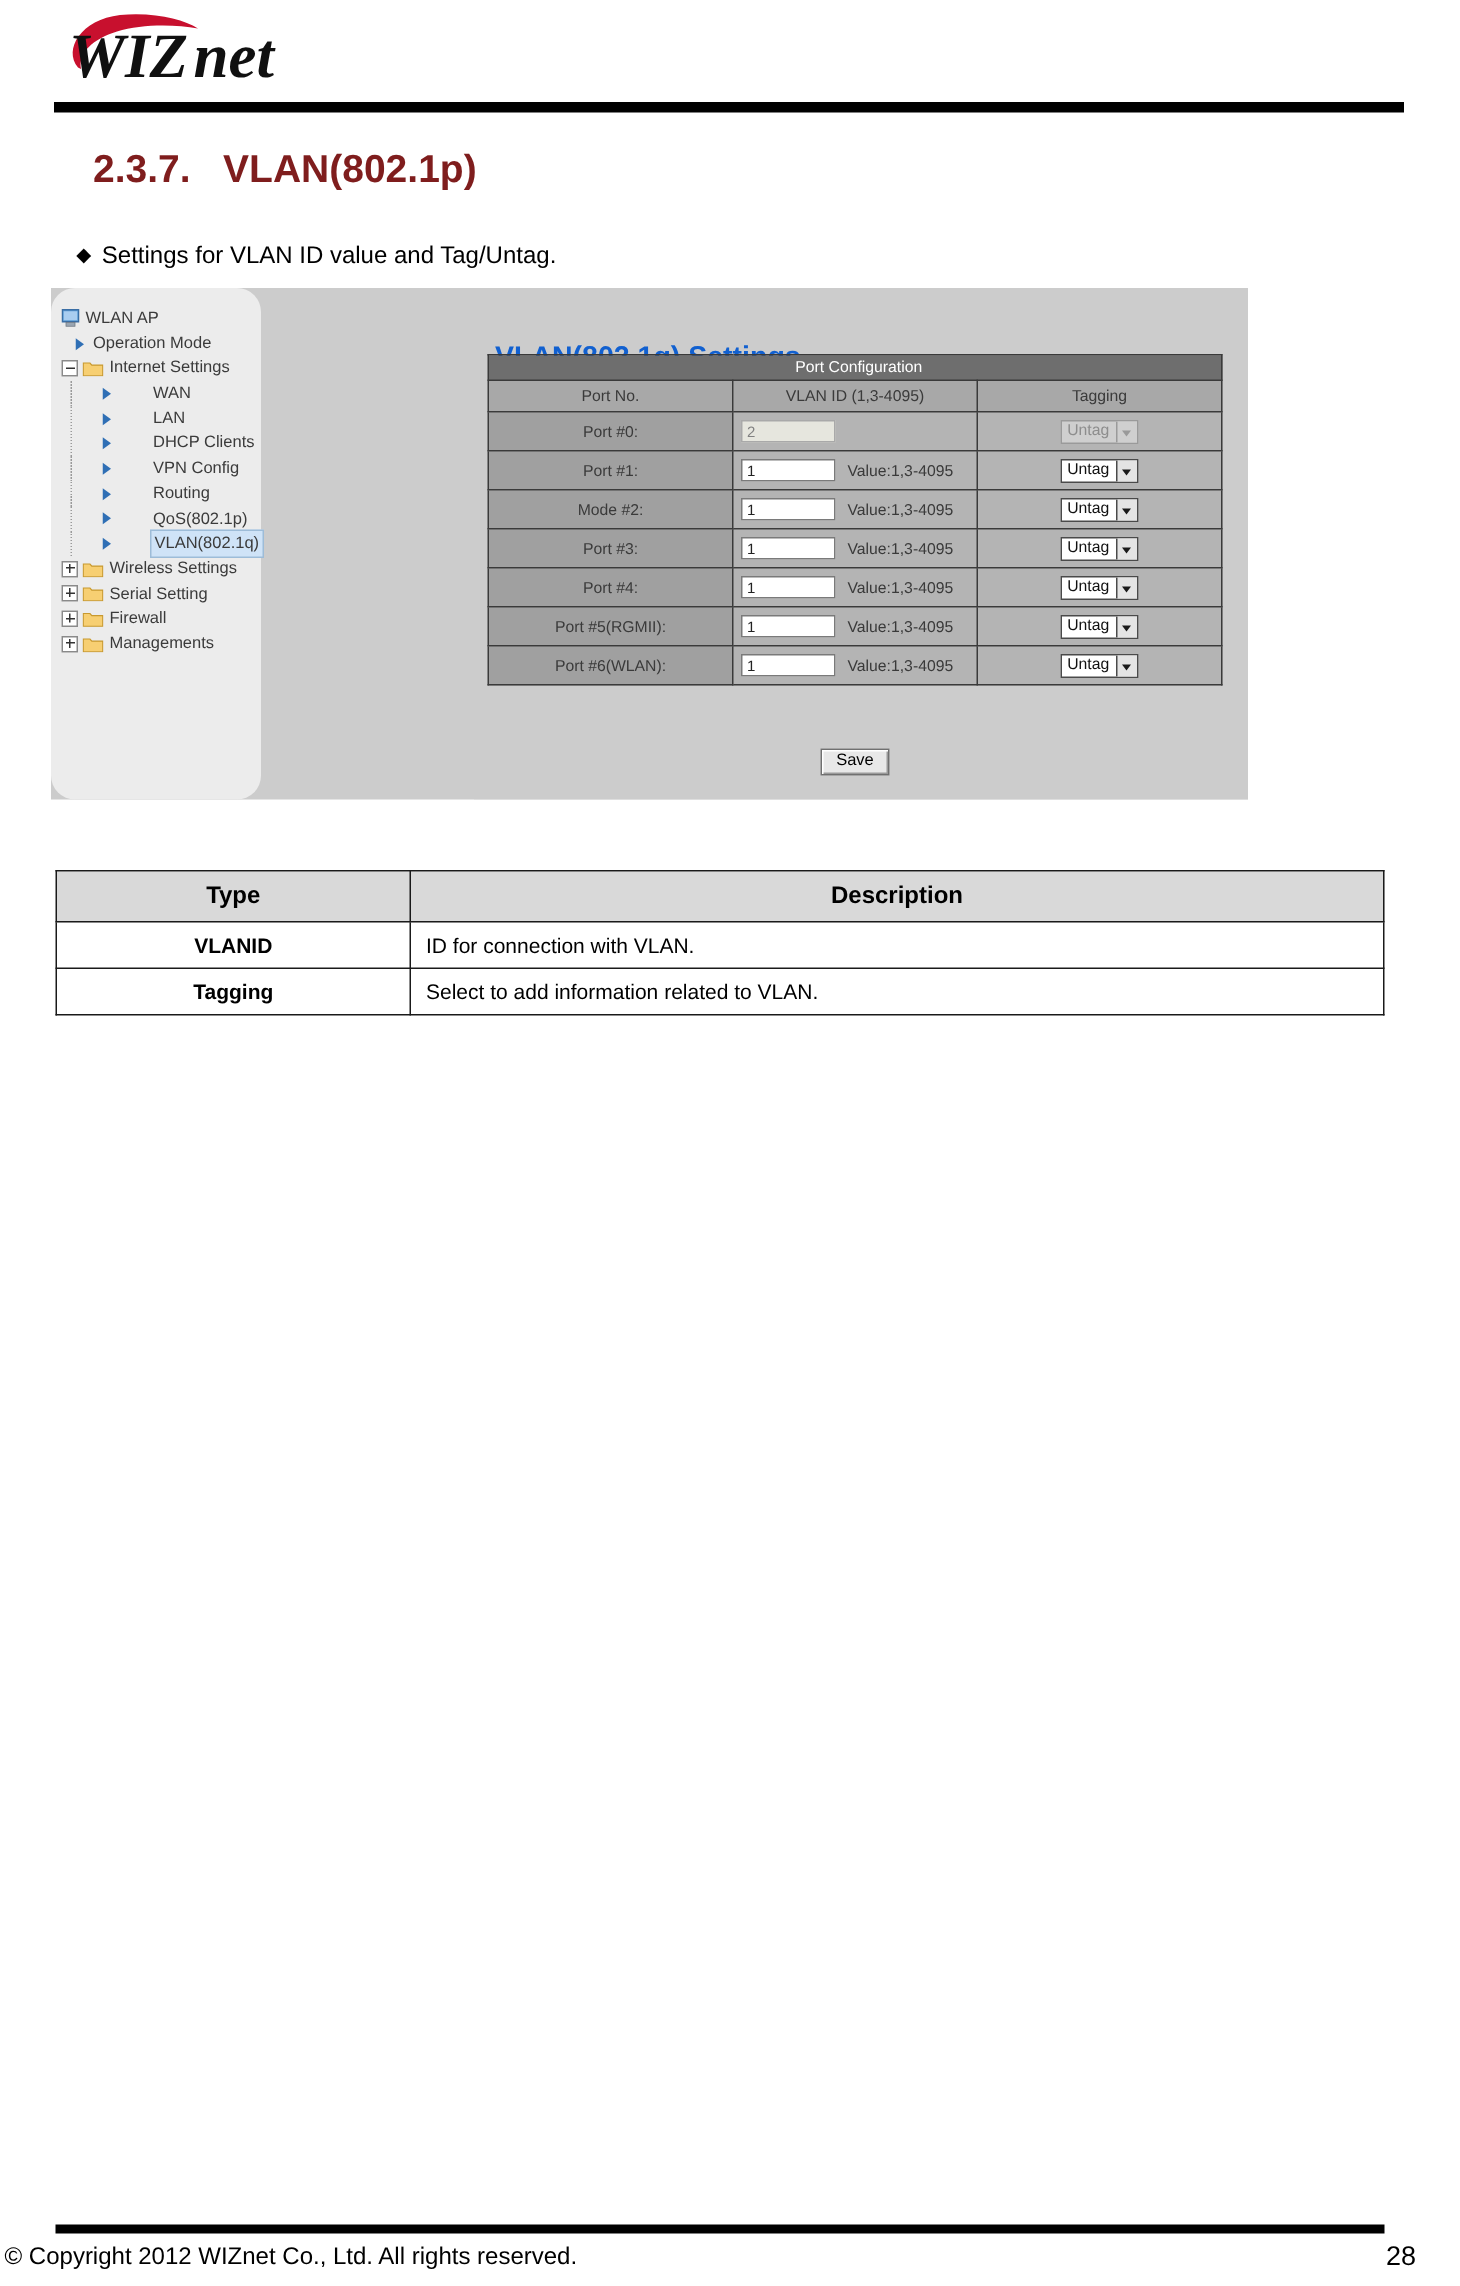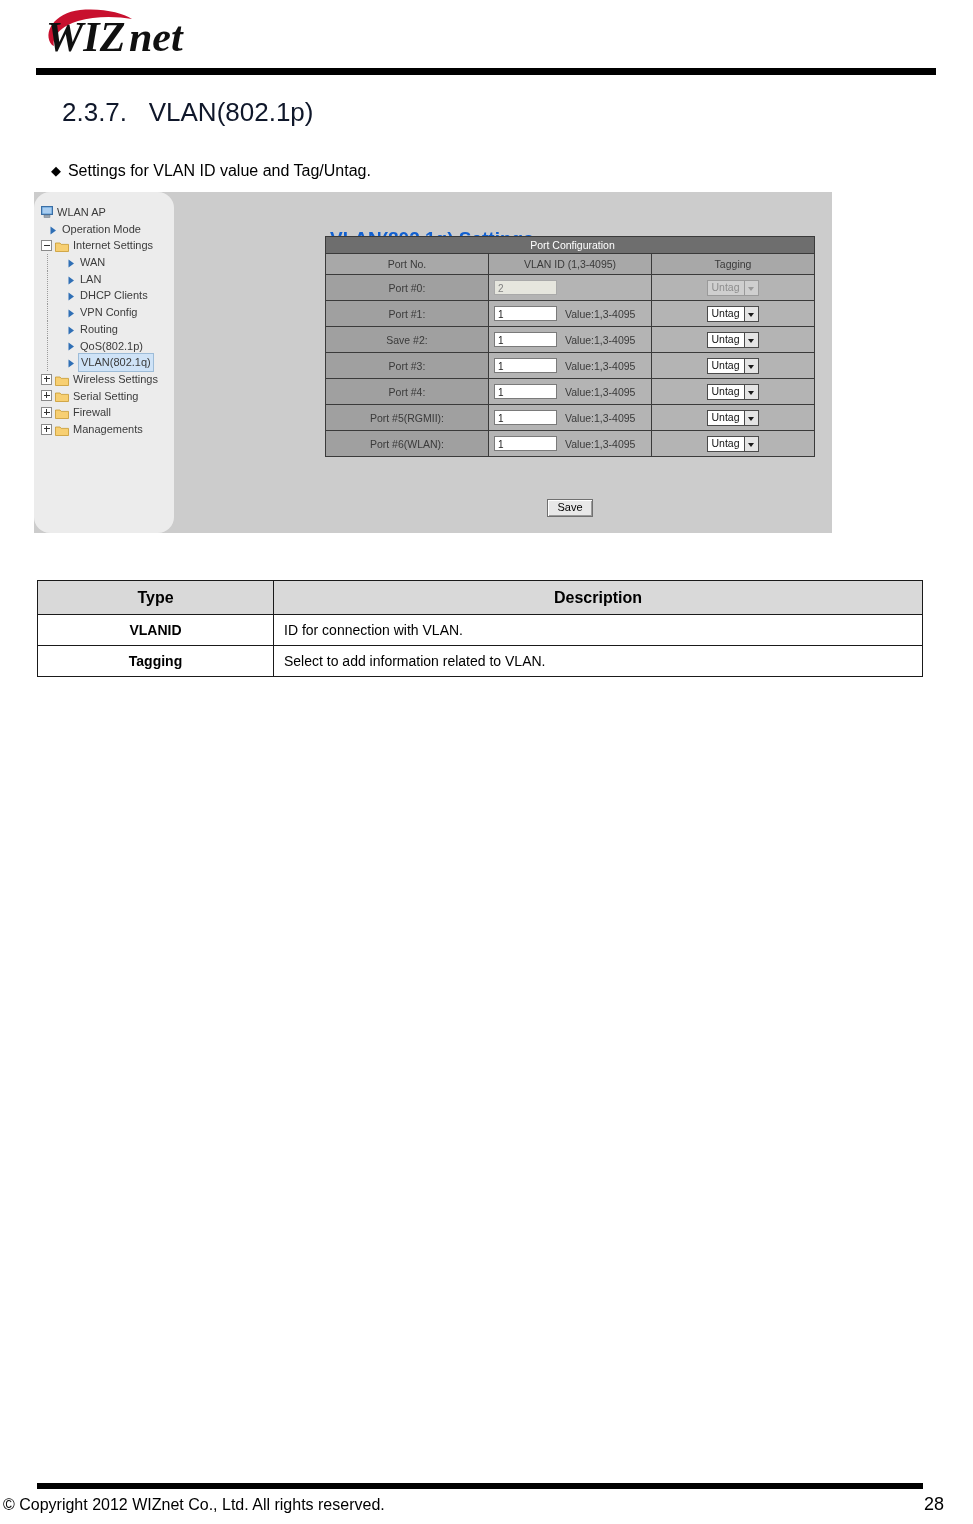--- a/index.html
+++ b/index.html
@@ -37,22 +37,22 @@
     width: 900px;
     height: 7px;
     background: #000000;
   }
 
   
   .section-heading {
     position: absolute;
     left: 62px; top: 97px;
     font-size: 26px;
-    font-weight: 400;
-    color: #0f172a;
+    font-weight: 700;
+    color: #7f1d1d;
     letter-spacing: 0px;
     white-space: pre;
   }
   .bullet-line {
     position: absolute;
     left: 42px; top: 144px;
     font-size: 16px;
     color: #000000;
     white-space: pre;
   }
@@ -116,21 +116,21 @@
   .tree-row {
     position: relative;
     height: 16.7px;
     white-space: nowrap;
     display: flex;
     align-items: center;
   }
   .tree-row .lbl { line-height: 16.7px; }
   .ind-0 { padding-left: 2px; }
   .ind-1 { padding-left: 10px; }
-  .ind-2 { padding-left: 28px; }
+  .ind-2 { padding-left: 28px; gap: 22px; }
 
   .ic {
     display: inline-block;
     flex: 0 0 auto;
     margin-right: 4px;
     position: relative;
   }
   .ic-pc {
     width: 12px; height: 12px;
   }
@@ -518,21 +518,21 @@
                 <div class="vinput">1</div>
                 <span class="vhint">Value:1,3-4095</span>
               </div>
             </td>
             <td class="pt-cell-tag"><span class="sel">
                 <span class="sel-txt">Untag</span>
                 <span class="sel-btn"></span>
               </span></td>
           </tr>
           <tr>
-            <td class="pt-row-label">Save #2:</td>
+            <td class="pt-row-label">Mode #2:</td>
             <td class="pt-cell-val">
               <div class="vrow">
                 <div class="vinput">1</div>
                 <span class="vhint">Value:1,3-4095</span>
               </div>
             </td>
             <td class="pt-cell-tag"><span class="sel">
                 <span class="sel-txt">Untag</span>
                 <span class="sel-btn"></span>
               </span></td>

